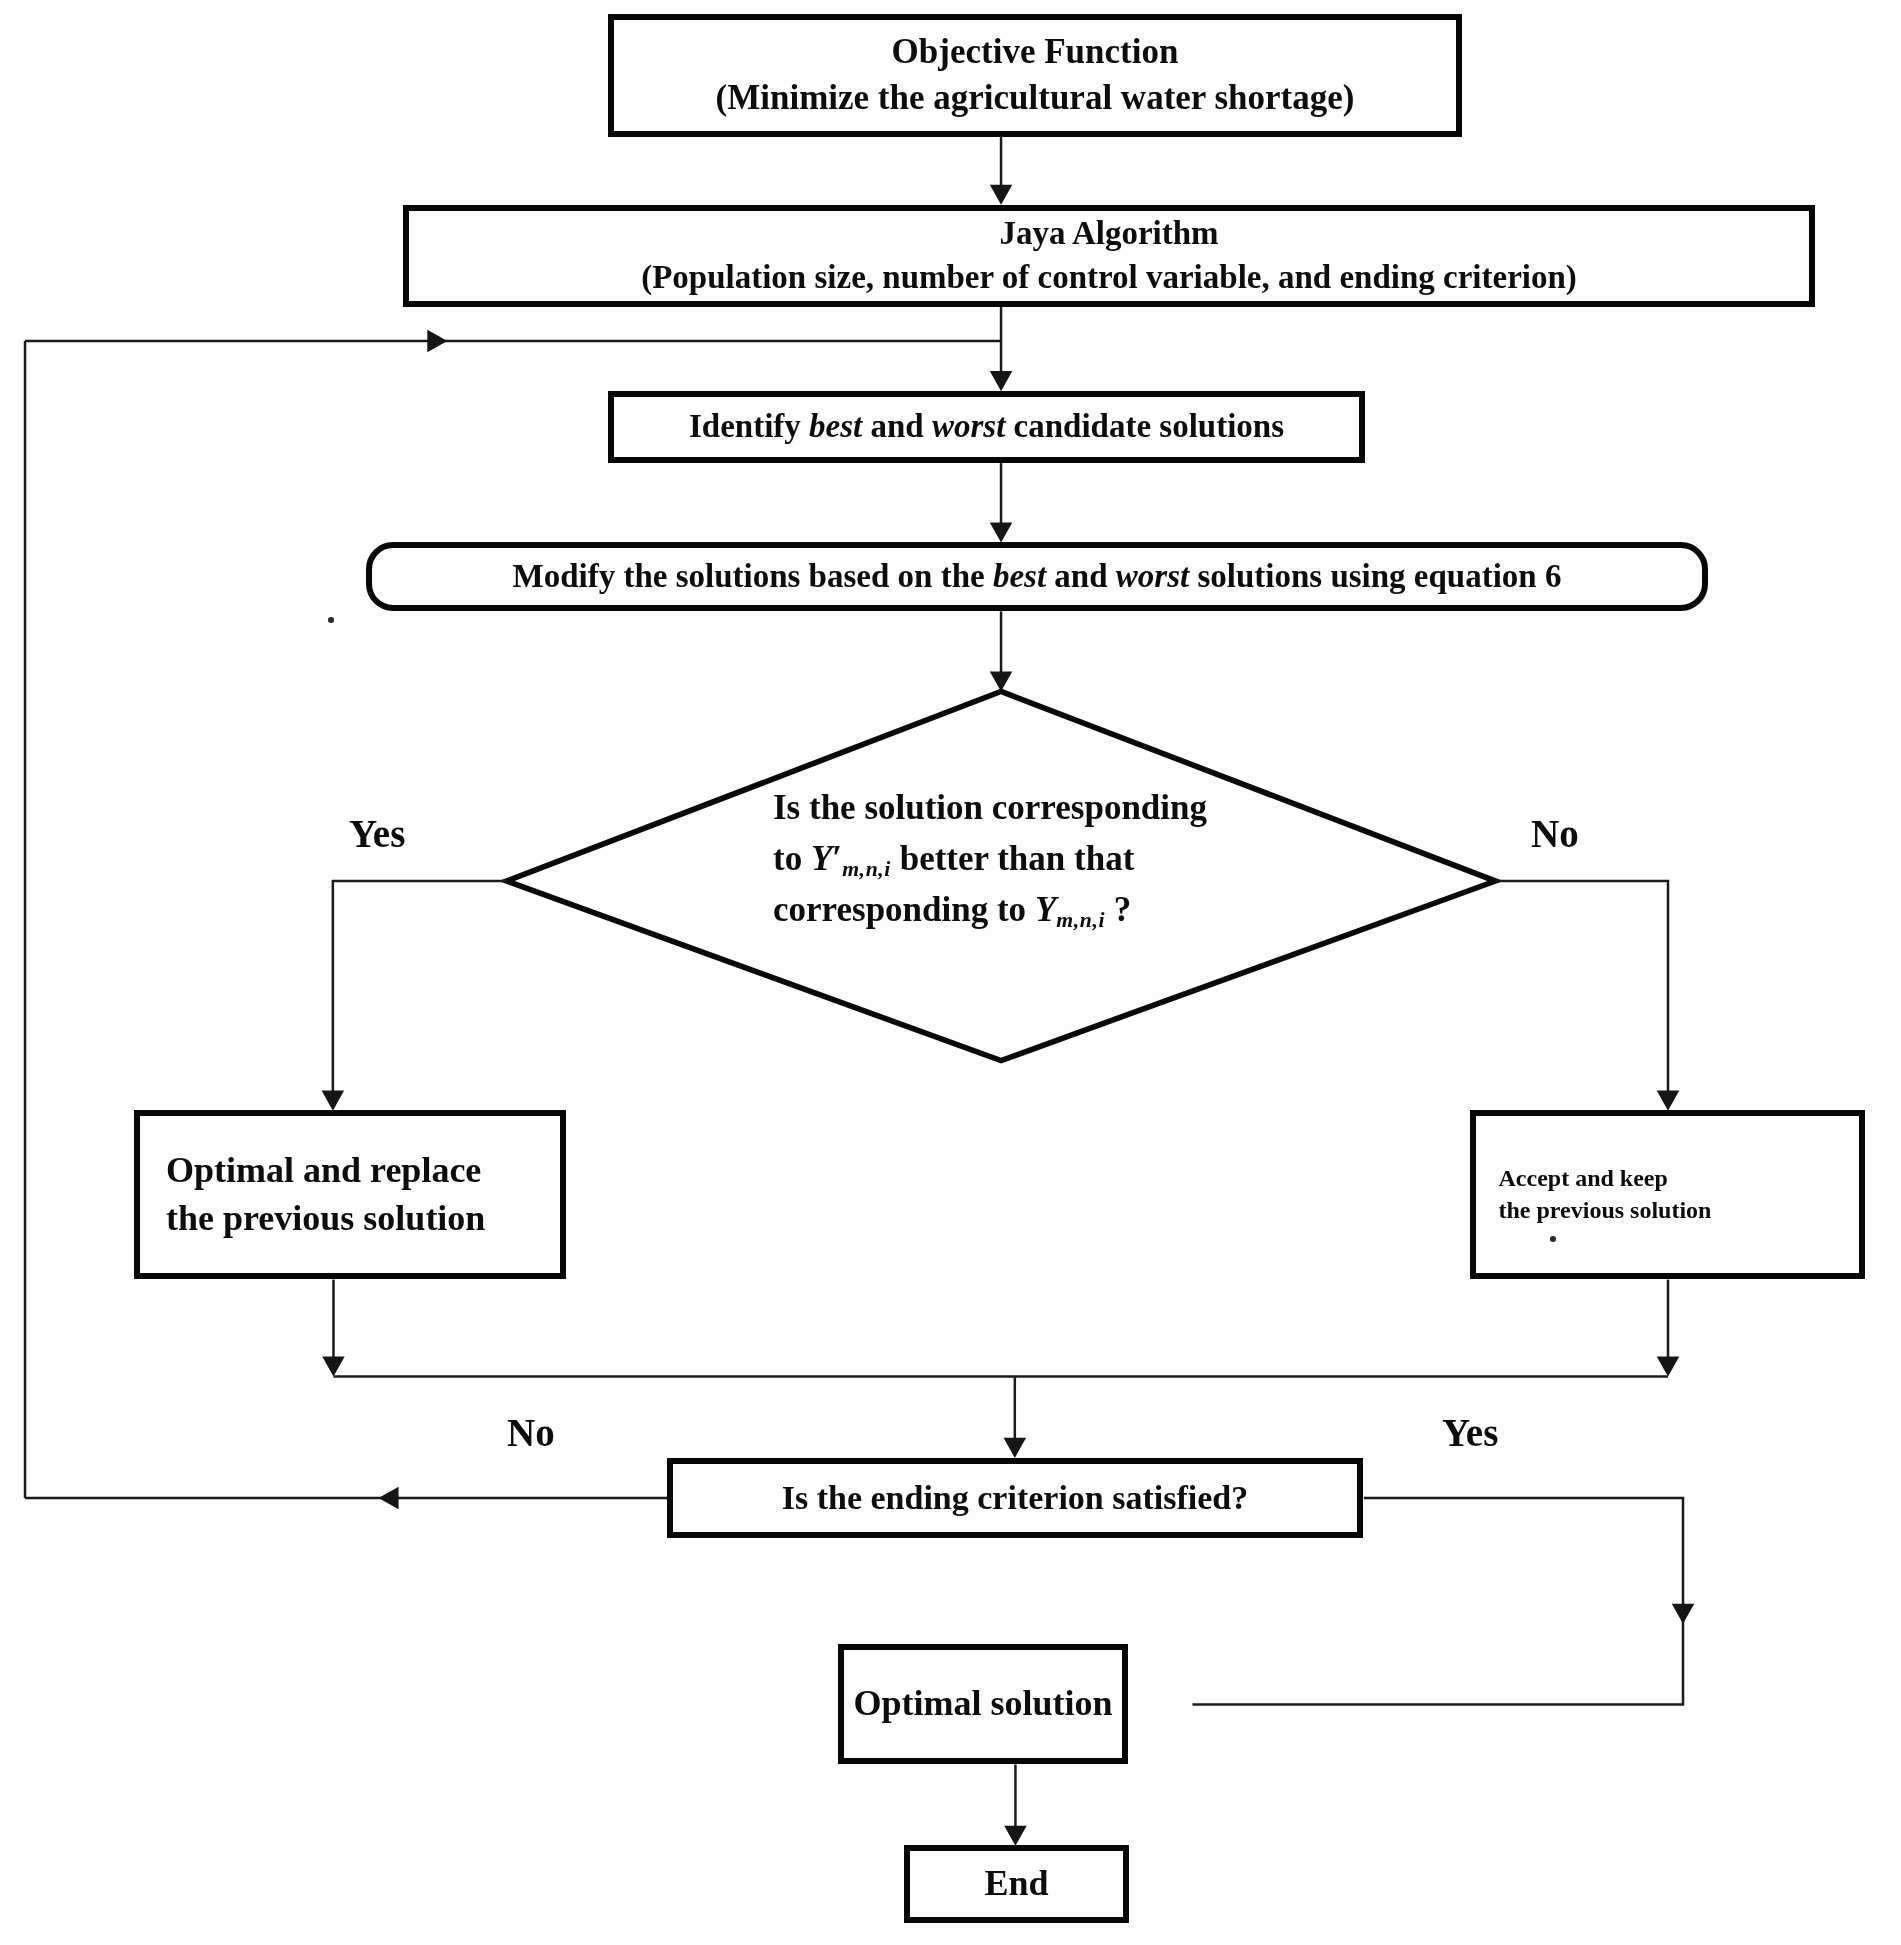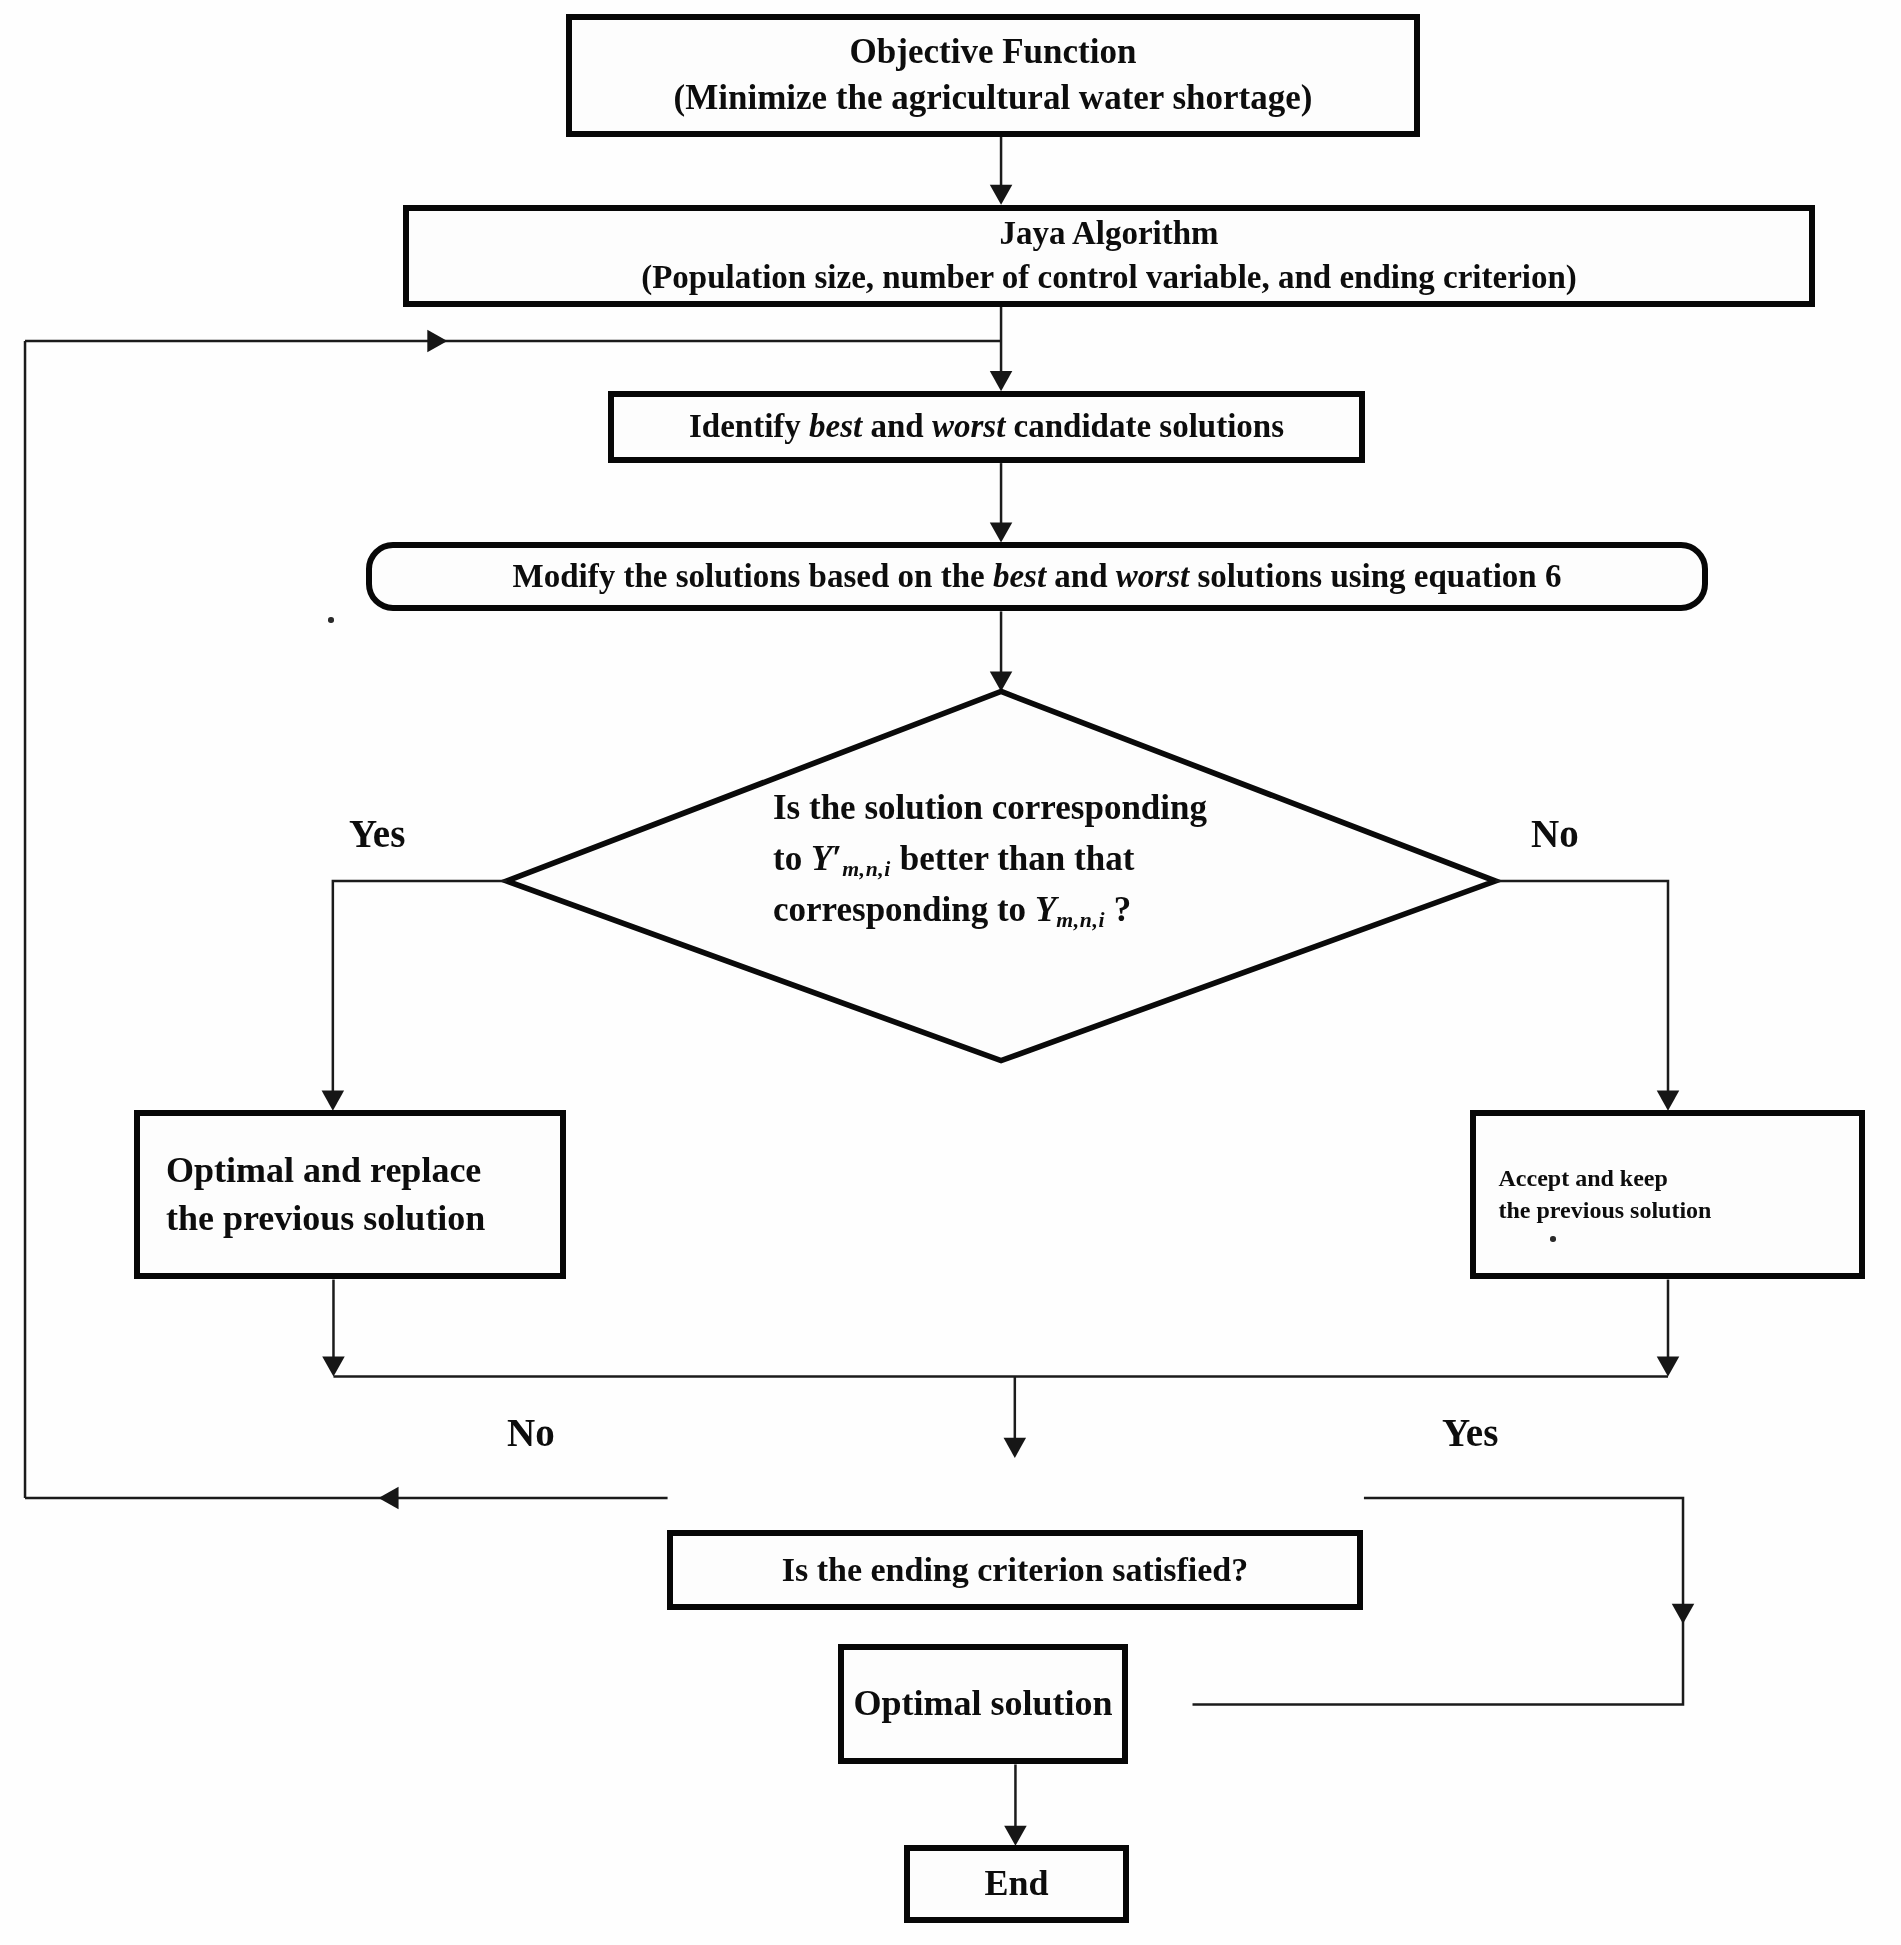--- a/index.html
+++ b/index.html
@@ -131,21 +131,21 @@
     <line class="wire" x1="1622" y1="2200" x2="1622" y2="2322"></line>
     <polygon class="ah" points="1604,2298 1640,2298 1622,2330"></polygon>
 
     <polyline class="wire" points="2180,2394 2690,2394 2690,2724 1906,2724"></polyline>
     <polygon class="ah" points="2672,2563 2708,2563 2690,2595"></polygon>
 
     <line class="wire" x1="1623" y1="2820" x2="1623" y2="2942"></line>
     <polygon class="ah" points="1605,2918 1641,2918 1623,2950"></polygon>
   </svg>
 
-  <div class="box" style="left:566px; top:13.8px; width:854px; height:123px;">
+  <div class="box" style="left:608px; top:13.8px; width:854px; height:123px;">
     <div class="ln">Objective Function</div>
     <div class="ln">(Minimize the agricultural water shortage)</div>
   </div>
 
   <div class="box" style="left:403px; top:205px; width:1412px; height:102px; font-size:33px;text-align:center;">
     <div class="ln">Jaya Algorithm</div>
     <div class="ln">(Population size, number of control variable, and ending criterion)</div>
   </div>
 
   <div class="box" style="left:608px; top:391px; width:757px; height:72px; font-size:33px;">
@@ -168,21 +168,21 @@
   <div class="box left-align" style="left:134px; top:1110px; width:432px; height:169px; font-size:36px;">
     <div class="ln">Optimal and replace</div>
     <div class="ln">the previous solution</div>
   </div>
 
   <div class="box left-align" style="left:1470px; top:1110px; width:395px; height:169px; font-size:24px; padding-left:22.5px;">
     <div class="ln">Accept and keep</div>
     <div class="ln">the previous solution</div>
   </div>
 
-  <div class="box" style="left:667px; top:1530px; width:696px; height:80px; font-size:34px;">
+  <div class="box" style="left:667px; top:1458px; width:696px; height:80px; font-size:34px;">
     <div class="ln">Is the ending criterion satisfied?</div>
   </div>
 
   <div class="edge-label" style="left:507px; top:1413px;">No</div>
   <div class="edge-label" style="left:1442px; top:1413px;">Yes</div>
 
   <div class="box" style="left:838px; top:1644px; width:290px; height:120px; font-size:36px;">
     <div class="ln">Optimal solution</div>
   </div>
 

